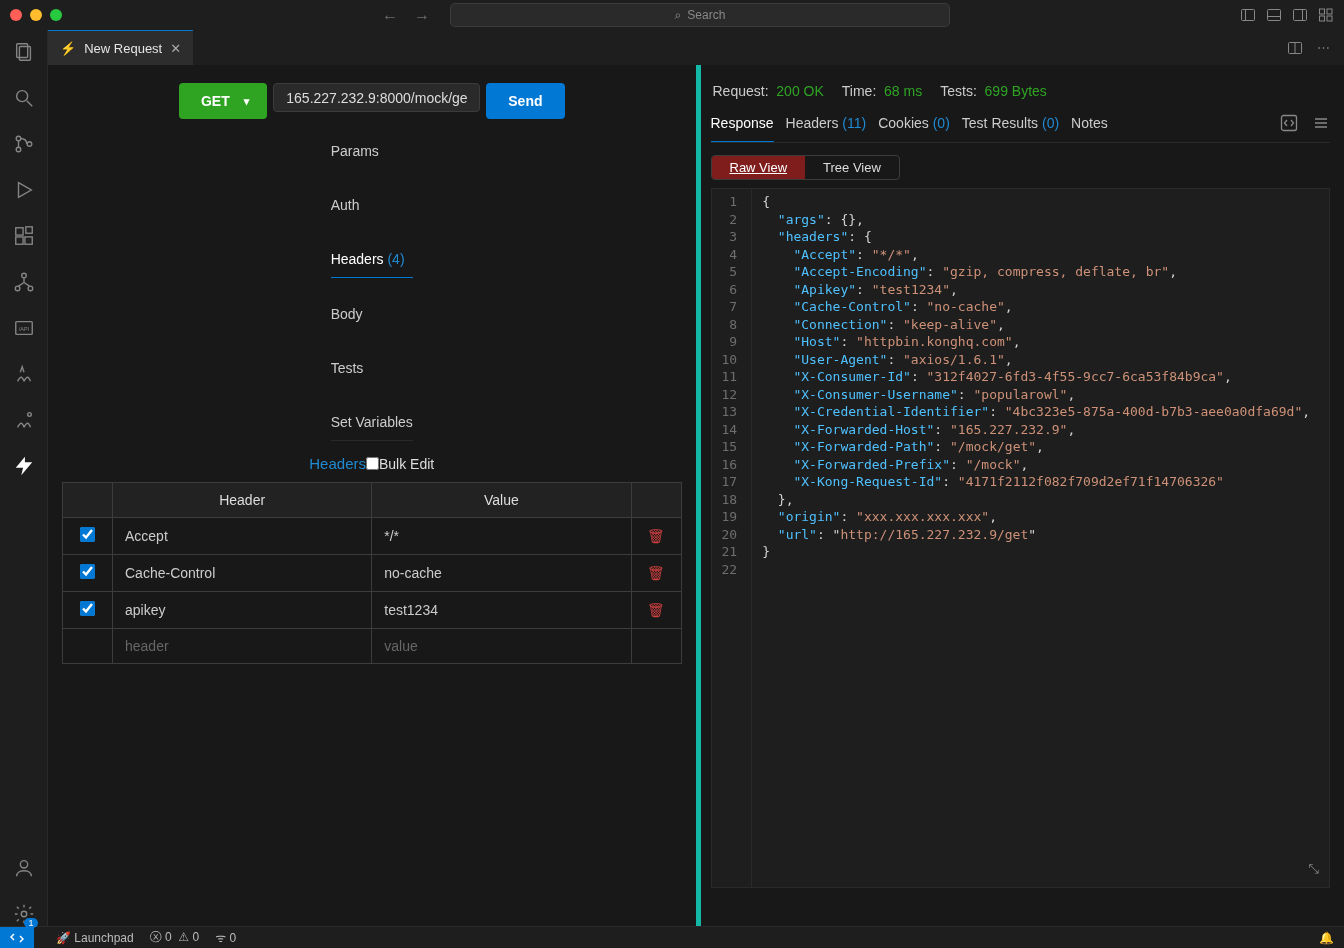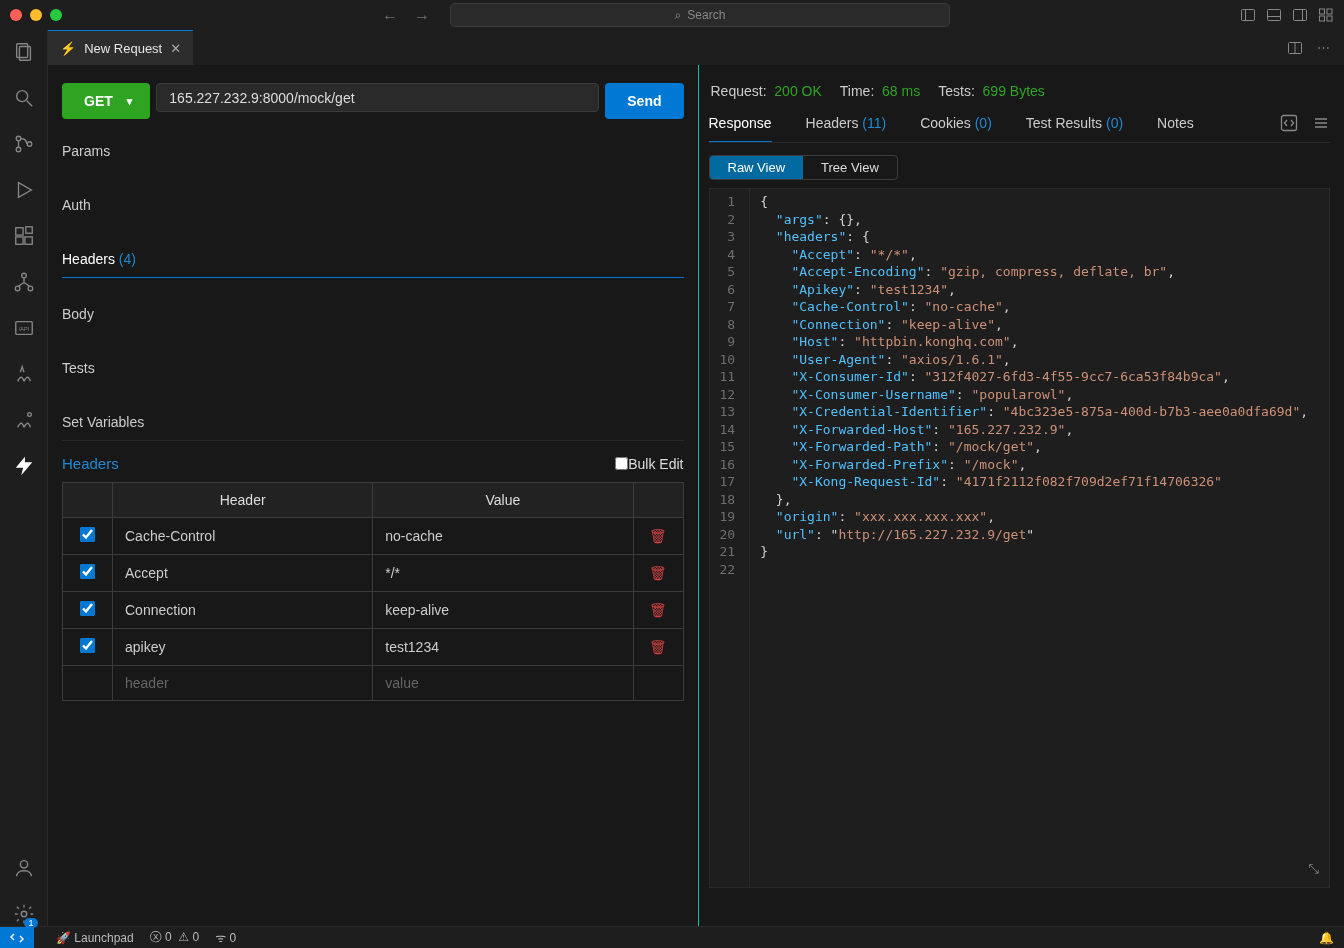--- a/index.html
+++ b/index.html
@@ -32,21 +32,21 @@
   .editor-area { flex: 1; display: flex; flex-direction: column; background:#181818; }
   .tabbar { height: 35px; display: flex; align-items: stretch; background: #1e1e1e; }
   .tab { display: flex; align-items: center; gap: 8px; padding: 0 12px; background: #2d2d2d; border-top: 1px solid #0078d4; color:#e5e5e5; font-size: 13px; }
   .tab .tab-icon { color:#ff3c3c; font-weight:bold; }
   .tab .close-x { color:#aaa; }
   .tabbar-right { margin-left:auto; display:flex; align-items:center; gap:14px; padding-right:14px; color:#888; }
 
   
   .split { flex: 1; display: flex; }
   .pane { flex: 1; display: flex; flex-direction: column; }
-  .pane-left { border-right: 1px solid #14b8a6; padding: 18px 14px 10px 14px; }
+  .pane-left { border-right: 5px solid #14b8a6; padding: 18px 14px 10px 14px; align-items: center; }
   .pane-right { padding: 14px 14px 10px 10px; }
 
   
   .req-row { display: flex; gap: 6px; margin-bottom: 18px; }
   .method-btn { background: #2fa423; color: #fff; border:none; border-radius: 4px; padding: 0 18px 0 22px; font-weight: bold; font-size: 14px; display: flex; align-items:center; gap: 14px; height: 36px; }
   .method-btn .caret { font-size: 11px; }
   .url-input { flex:1; height: 29px; background: #2a2a2a; border: 1px solid #3c3c3c; border-radius: 4px; color: #ddd; padding: 0 12px; font-size: 14px; }
   .send-btn { background: #0078d4; color:#fff; border:none; border-radius:4px; padding: 0 22px; font-weight:bold; font-size:14px; height:36px; }
 
   
@@ -67,29 +67,29 @@
   table.headers td.del { text-align:center; width:50px; color:#d24040; }
   table.headers input[type=text] { width:100%; background:transparent; border:none; color:#ccc; font-size:14px; }
   table.headers input[type=text]::placeholder { color:#666; }
   input[type=checkbox].bluechk { width:15px; height:15px; accent-color:#0078d4; }
 
   
   .resp-meta { display:flex; gap:18px; font-size:14px; margin: 4px 0 10px 2px; }
   .resp-meta .label { color:#ccc; }
   .resp-meta .val-green { color:#2fa423; }
 
-  .resp-tabs { display:flex; gap:34px; border-bottom:1px solid #2a2a2a; padding-bottom: 0; text-align: right; }
+  .resp-tabs { display:flex; gap:12px; border-bottom:1px solid #2a2a2a; padding-bottom: 0; text-align: right; }
   .resp-tabs .rtab { padding: 6px 0 10px 0; color:#ccc; font-size:14px; cursor:pointer; }
   .resp-tabs .rtab.active { color:#fff; border-bottom:1.5px solid #0078d4; }
   .resp-tabs .rtab .count-blue { color:#1f8ad2; }
   .resp-tabs-right { margin-left:auto; display:flex; gap:14px; align-items:center; color:#888; padding-bottom:6px; }
 
   .view-toggle { display:flex; margin: 12px 0 0 0; border-radius:4px; overflow:hidden; border:1px solid #3c3c3c; width:fit-content; }
   .view-toggle span { padding: 4px 18px; font-size: 13px; color:#ddd; }
-  .view-toggle .active { background:#0369a1; color:#fff; }
+  .view-toggle .active { background:#7f1d1d; color:#fff;text-decoration:underline; }
 
   
   .json-view { display:flex; margin-top: 8px; font-family: "SF Mono", Menlo, Consolas, monospace; font-size: 13px; line-height: 17.5px; border:1px solid #2a2a2a; height: 700px; overflow:auto; background:#1e1e1e; position:relative;}
   .gutter { background:#1e1e1e; color:#6e6e6e; text-align:right; padding: 4px 14px 4px 10px; user-select:none; border-right:1px solid #2a2a2a; }
   .code { padding: 4px 10px; white-space: pre; }
   .tok-key { color:#4fc1ff; }
   .tok-str { color:#ce9178; }
   .tok-punc { color:#d4d4d4; }
   .tok-link { color:#ce9178; }
   .expand-icon { position:absolute; bottom:10px; right:10px; color:#888; }
@@ -284,34 +284,28 @@
             <tr>
               <th style="width:50px"></th>
               <th>Header</th>
               <th>Value</th>
               <th style="width:50px"></th>
             </tr>
           </thead>
           <tbody id="headers-body">
               <tr>
                 <td class="chk"><input type="checkbox" class="bluechk" checked="" style=""></td>
-                <td><input type="text" value="Cache-Control" style=""></td>
-                <td><input type="text" value="no-cache" style=""></td>
-                <td class="del"><span>🗑</span></td>
-              </tr>
-              <tr>
-                <td class="chk"><input type="checkbox" class="bluechk" checked="" style=""></td>
                 <td><input type="text" value="Accept" style=""></td>
                 <td><input type="text" value="*/*" style=""></td>
                 <td class="del"><span>🗑</span></td>
               </tr>
               <tr>
                 <td class="chk"><input type="checkbox" class="bluechk" checked="" style=""></td>
-                <td><input type="text" value="Connection" style=""></td>
-                <td><input type="text" value="keep-alive" style=""></td>
+                <td><input type="text" value="Cache-Control" style=""></td>
+                <td><input type="text" value="no-cache" style=""></td>
                 <td class="del"><span>🗑</span></td>
               </tr>
               <tr>
                 <td class="chk"><input type="checkbox" class="bluechk" checked="" style=""></td>
                 <td><input type="text" value="apikey" style=""></td>
                 <td><input type="text" value="test1234" style=""></td>
                 <td class="del"><span>🗑</span></td>
               </tr>
               <tr>
                 <td class="chk"></td>

